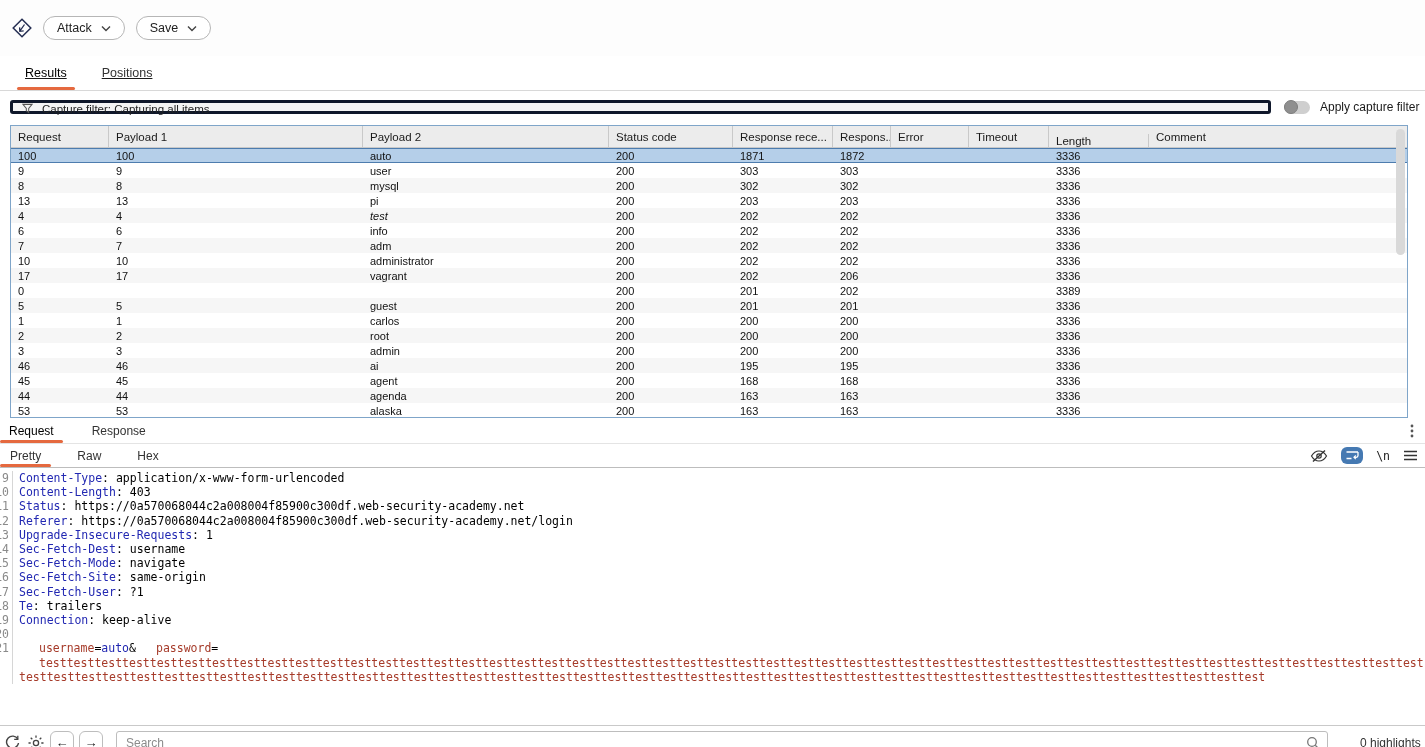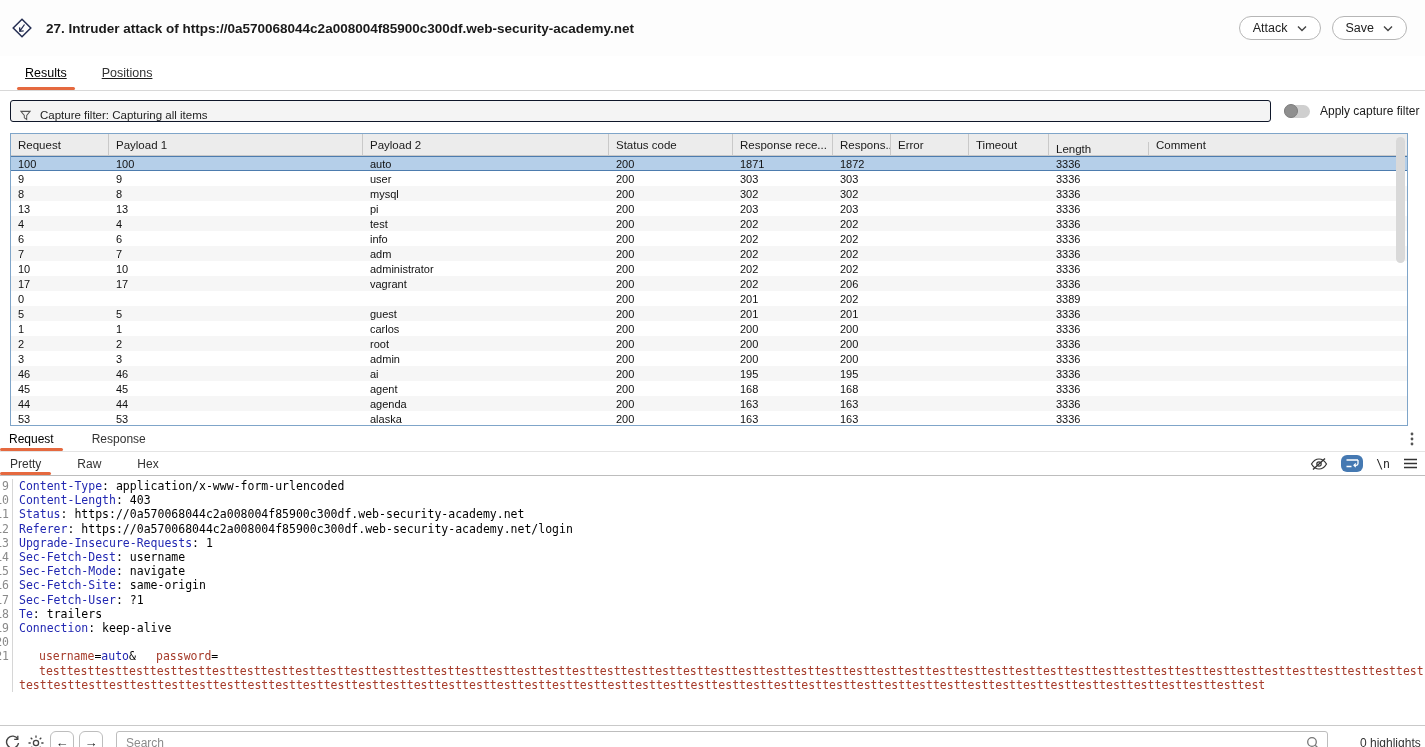--- a/index.html
+++ b/index.html
@@ -20,22 +20,22 @@
   
   .main-tabs { height:35px; border-bottom:1px solid #d8d8d8; display:flex; align-items:stretch; padding-left:17px;text-decoration:underline; }
   .mtab { position:relative; display:flex; align-items:center; padding:0 8px; margin-right:19px;
     font-size:12.5px; color:#333; cursor:pointer; }
   .mtab.sel { color:#000; }
   .mtab.sel::after { content:""; position:absolute; left:0; right:0; bottom:0; height:3px;
     background:#e5693f; border-radius:2px; }
 
   
   .filter-row { display:flex; align-items:center; }
-  .filterbar { height:22px; background:#f4f4f4; border:1px solid #0f172a; border-radius:3px;
-    display:flex; align-items:flex-end; padding:0 9px; font-size:11.5px; color:#222; gap:9px; cursor:pointer; }
+  .filterbar { height:14px; background:#f4f4f4; border:3px solid #0f172a; border-radius:3px;
+    display:flex; align-items:flex-start; padding:0 9px; font-size:11.5px; color:#222; gap:9px; cursor:pointer; }
   .funnel { width:11px; height:11px; color:#555; flex:0 0 auto; }
   .capture-row { margin:9px 0 0 10px; }
   .capture-row .filterbar { width:1261px; }
   .view-row { margin:8px 0 0 10px; }
   .view-row .filterbar { width:1375px; }
   .toggle { width:26px; height:13px; border-radius:7px; background:#cfcfcf; position:relative;
     margin-left:13px; cursor:pointer; flex:0 0 auto; }
   .toggle .knob { position:absolute; left:0; top:-0.5px; width:14px; height:14px; border-radius:50%;
     background:#8f8f8f; border:1px solid #7d7d7d; }
   .toggle-label { font-size:12px; margin-left:10px; white-space:nowrap; }
@@ -109,21 +109,20 @@
 </head>
 <body>
 
 <div class="app">
 
   <div class="titlebar">
     <svg class="intruder-icon" viewBox="0 0 20 20" fill="none" stroke="currentColor" stroke-width="1.5">
       <path d="M10 1.2 L18.8 10 L10 18.8 L1.2 10 Z"></path>
       <path d="M12.5 6.5 L7.8 13.2 M7.6 9.4 l0.2 3.9 3.9 -0.4" stroke-width="1.3"></path>
     </svg>
-    <div class="title">27. Intruder attack of https://0a570068044c2a008004f85900c300df.web-security-academy.net</div>
     <div class="btn">
       <span>Attack</span>
       <svg class="chev" viewBox="0 0 10 7" fill="none" stroke="currentColor" stroke-width="1.4">
           <path d="M1 1.5l4 4 4-4"></path>
         </svg>
     </div>
     <div class="btn">
       <span>Save</span>
       <svg class="chev" viewBox="0 0 10 7" fill="none" stroke="currentColor" stroke-width="1.4">
           <path d="M1 1.5l4 4 4-4"></path>
@@ -235,21 +234,21 @@
           <div class="td" style="width: 100px;">203</div>
           <div class="td" style="width: 58px;">203</div>
           <div class="td" style="width: 78px;"></div>
           <div class="td" style="width: 80px;"></div>
           <div class="td" style="width: 100px;">3336</div>
           <div class="td"></div>
         </div>
         <div class="trow alt">
           <div class="td" style="width: 98px;">4</div>
           <div class="td" style="width: 254px;">4</div>
-          <div class="td" style="width: 246px;">test</div>
+          <div class="td" style="width: 246px; font-style: italic;">test</div>
           <div class="td" style="width: 124px;">200</div>
           <div class="td" style="width: 100px;">202</div>
           <div class="td" style="width: 58px;">202</div>
           <div class="td" style="width: 78px;"></div>
           <div class="td" style="width: 80px;"></div>
           <div class="td" style="width: 100px;">3336</div>
           <div class="td"></div>
         </div>
         <div class="trow">
           <div class="td" style="width: 98px;">6</div>

